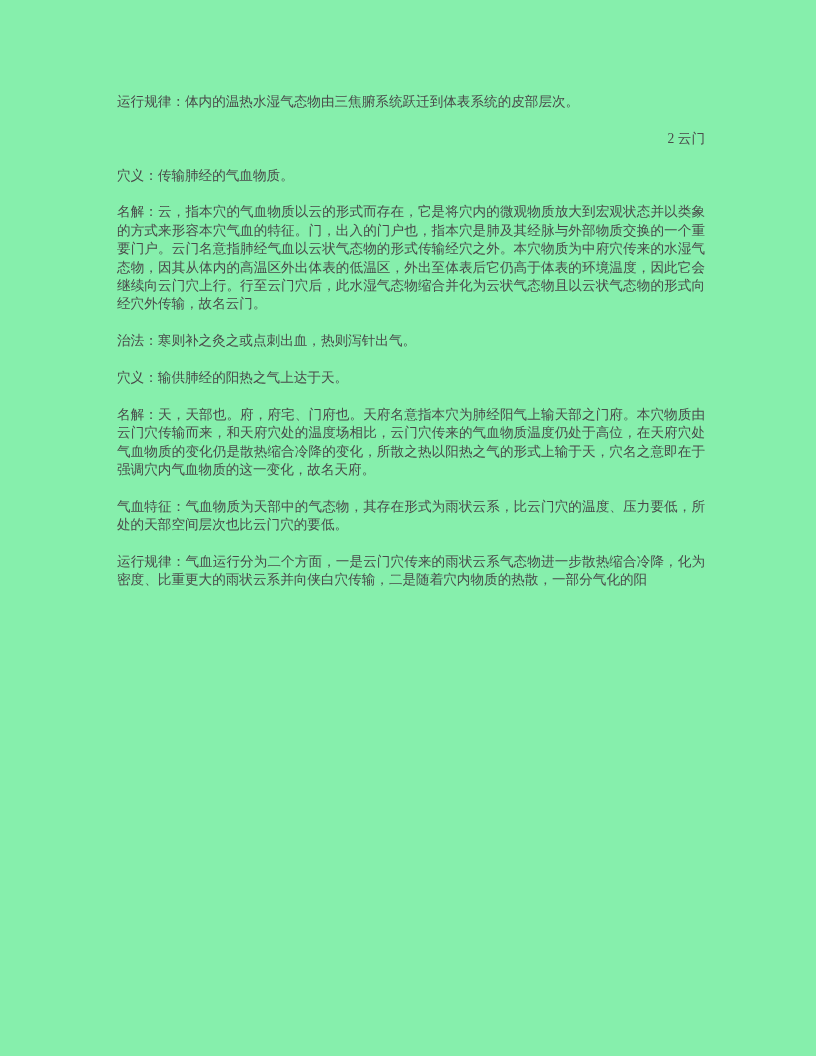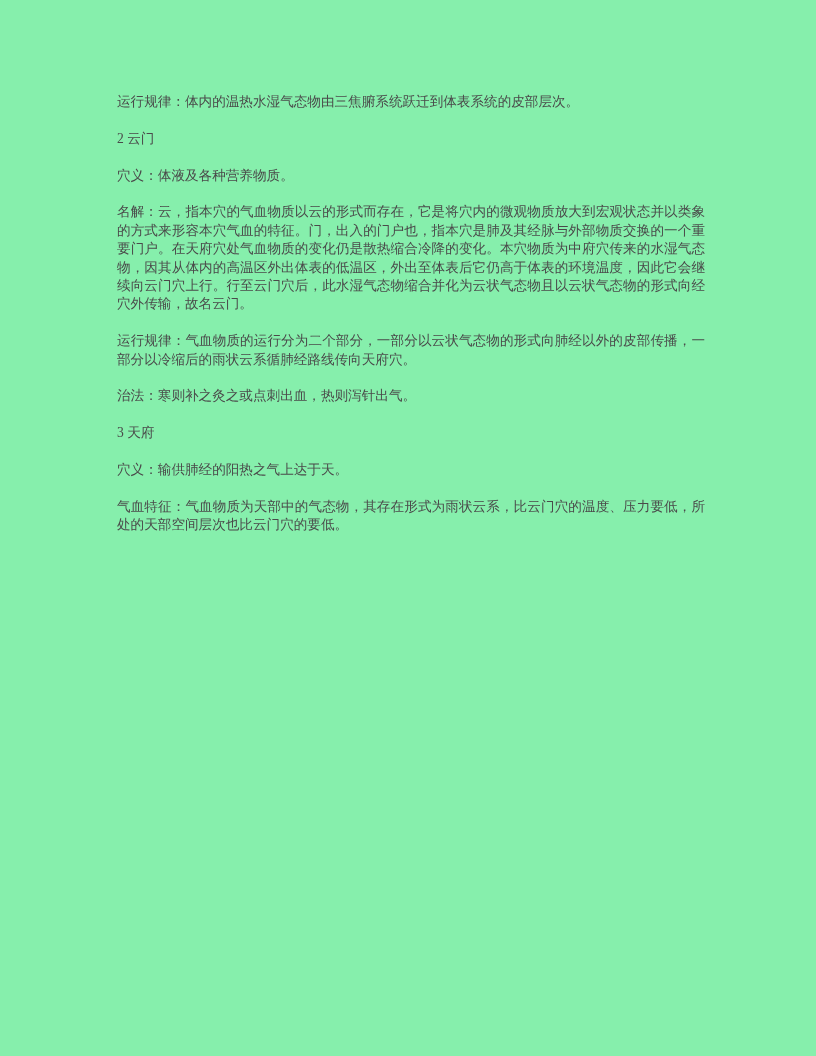--- a/index.html
+++ b/index.html
@@ -25,31 +25,31 @@
     color: #4a4a4a;
     text-align: justify;
   }
   .para {
     margin: 0 0 18.4px 0;
   }
   .para:last-child {
     margin-bottom: 0;
   }
   .heading {
-    text-align: left;
+    text-align: right;
   }
 </style>
 </head>
 <body>
 
 <div class="sheet">
   <div class="content">
     <p class="para">运行规律：体内的温热水湿气态物由三焦腑系统跃迁到体表系统的皮部层次。</p>
     <p class="para heading">2 云门</p>
-    <p class="para">穴义：体液及各种营养物质。</p>
-    <p class="para">名解：云，指本穴的气血物质以云的形式而存在，它是将穴内的微观物质放大到宏观状态并以类象的方式来形容本穴气血的特征。门，出入的门户也，指本穴是肺及其经脉与外部物质交换的一个重要门户。在天府穴处气血物质的变化仍是散热缩合冷降的变化。本穴物质为中府穴传来的水湿气态物，因其从体内的高温区外出体表的低温区，外出至体表后它仍高于体表的环境温度，因此它会继续向云门穴上行。行至云门穴后，此水湿气态物缩合并化为云状气态物且以云状气态物的形式向经穴外传输，故名云门。</p>
-    <p class="para">运行规律：气血物质的运行分为二个部分，一部分以云状气态物的形式向肺经以外的皮部传播，一部分以冷缩后的雨状云系循肺经路线传向天府穴。</p>
+    <p class="para">穴义：传输肺经的气血物质。</p>
+    <p class="para">名解：云，指本穴的气血物质以云的形式而存在，它是将穴内的微观物质放大到宏观状态并以类象的方式来形容本穴气血的特征。门，出入的门户也，指本穴是肺及其经脉与外部物质交换的一个重要门户。云门名意指肺经气血以云状气态物的形式传输经穴之外。本穴物质为中府穴传来的水湿气态物，因其从体内的高温区外出体表的低温区，外出至体表后它仍高于体表的环境温度，因此它会继续向云门穴上行。行至云门穴后，此水湿气态物缩合并化为云状气态物且以云状气态物的形式向经穴外传输，故名云门。</p>
     <p class="para">治法：寒则补之灸之或点刺出血，热则泻针出气。</p>
-    <p class="para heading">3 天府</p>
     <p class="para">穴义：输供肺经的阳热之气上达于天。</p>
+    <p class="para">名解：天，天部也。府，府宅、门府也。天府名意指本穴为肺经阳气上输天部之门府。本穴物质由云门穴传输而来，和天府穴处的温度场相比，云门穴传来的气血物质温度仍处于高位，在天府穴处气血物质的变化仍是散热缩合冷降的变化，所散之热以阳热之气的形式上输于天，穴名之意即在于强调穴内气血物质的这一变化，故名天府。</p>
     <p class="para">气血特征：气血物质为天部中的气态物，其存在形式为雨状云系，比云门穴的温度、压力要低，所处的天部空间层次也比云门穴的要低。</p>
+    <p class="para">运行规律：气血运行分为二个方面，一是云门穴传来的雨状云系气态物进一步散热缩合冷降，化为密度、比重更大的雨状云系并向侠白穴传输，二是随着穴内物质的热散，一部分气化的阳</p>
   </div>
 </div>
 
 </body></html>

